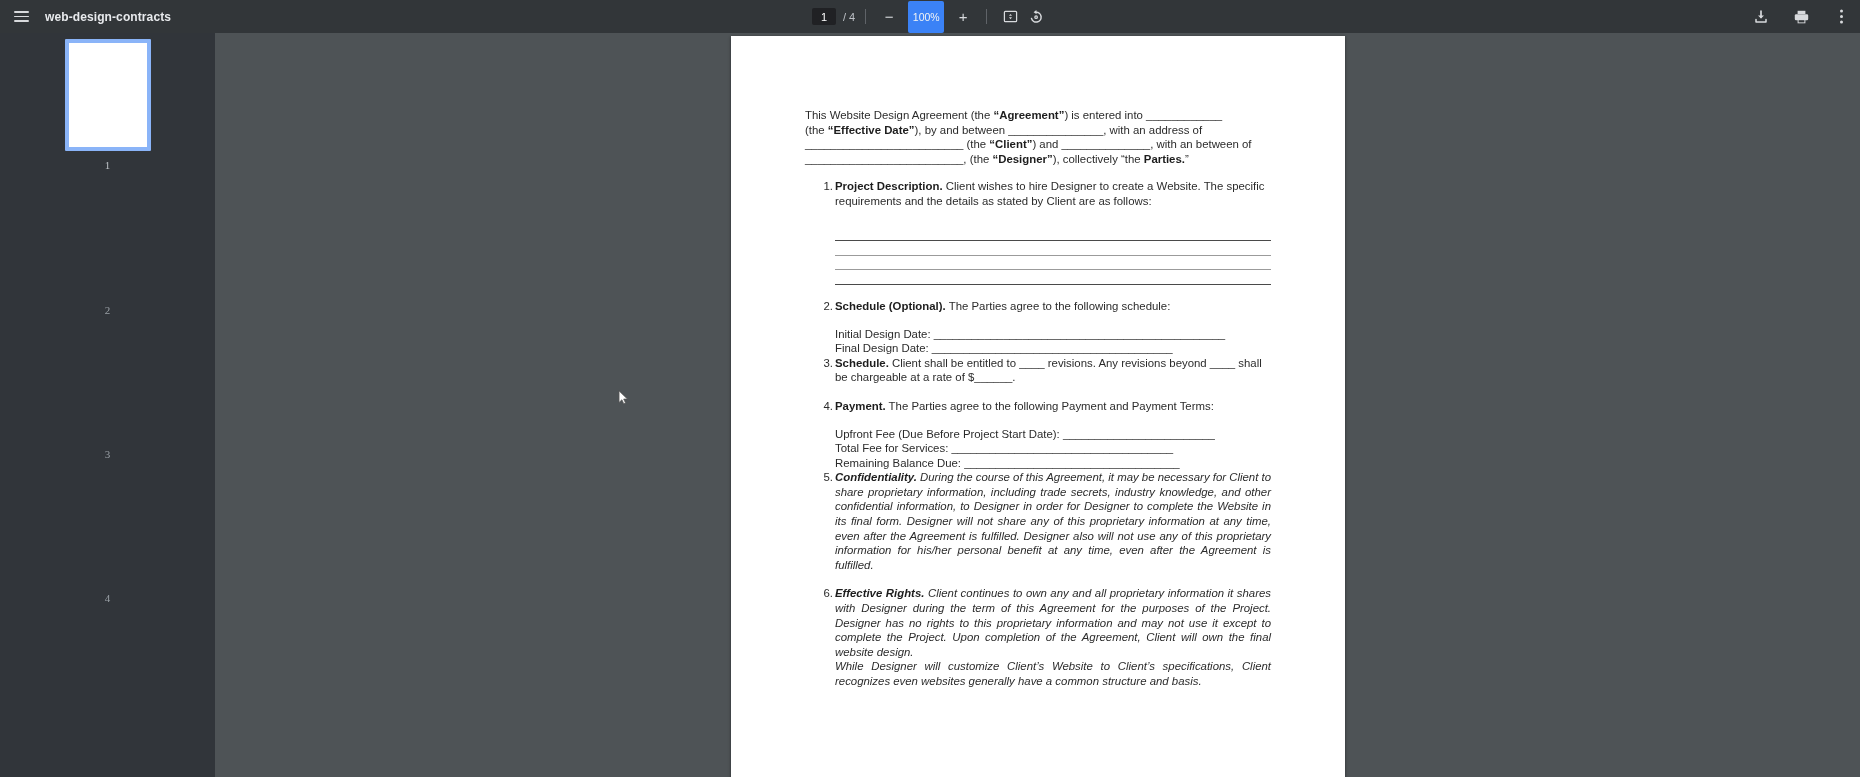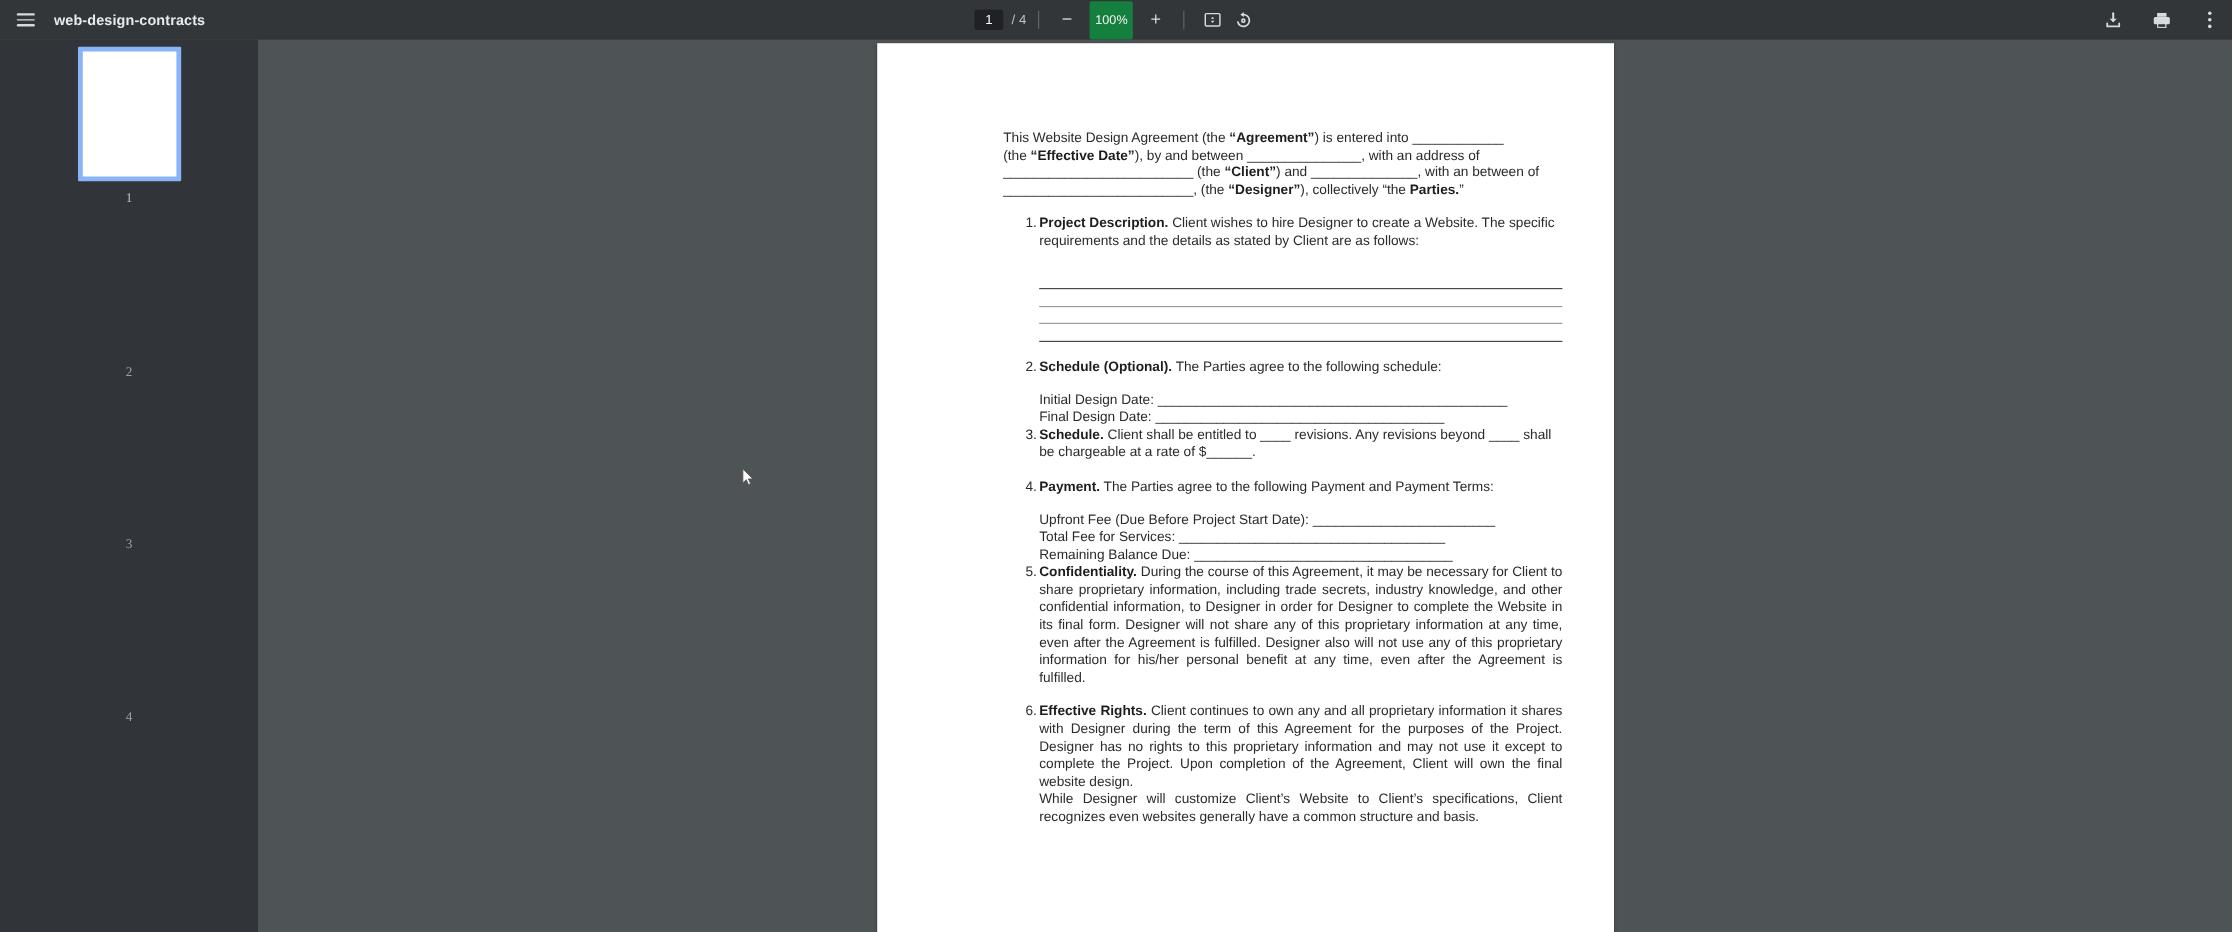--- a/index.html
+++ b/index.html
@@ -101,21 +101,21 @@
   .tb-divider {
     width: 1px;
     height: 15px;
     background: #5f6368;
     margin: 0 10px;
   }
 
   .zoom-label {
     min-width: 36px;
     height: 17px;
-    background: #15803d;
+    background: #3b82f6;
     border-radius: 2px;
     color: #f1f3f4;
     font-size: 10.5px;
     display: flex;
     align-items: center;
     justify-content: center;
     padding: 16px 4px;
     margin: 0 6px;
   }
 
@@ -196,21 +196,20 @@
 
   .page-content {
     position: absolute;
     left: 74px;
     top: 72px;
     width: 466px;
     color: #2b2b2b;
     font-family: "Liberation Sans", sans-serif;
     font-size: 11.4px;
     line-height: 14.6px;
-    margin-left: 31px;
   }
 
   .intro p {
     text-align: left;
     margin: 0;
   }
   .intro .ln { display: block; }
 
   .blank { letter-spacing: -0.4px; }
 
@@ -229,21 +228,21 @@
   ol.clauses > li::before {
     content: counter(clause) ".";
     position: absolute;
     left: 12px;
     top: 0;
     width: 16px;
     text-align: right;
     color: #2b2b2b;
     font-size: 11.4px;
   }
-  ol.clauses > li.justify > p { text-align: justify; }
+  ol.clauses > li.justify > p { text-align: justify; font-style: italic; }
   ol.clauses > li > p { margin: 0; }
 
   .gap-before { margin-top: 14px !important; }
 
   .rule-block {
     margin-top: 18px;
     margin-bottom: 14px;
   }
   .rule {
     height: 14.6px;

